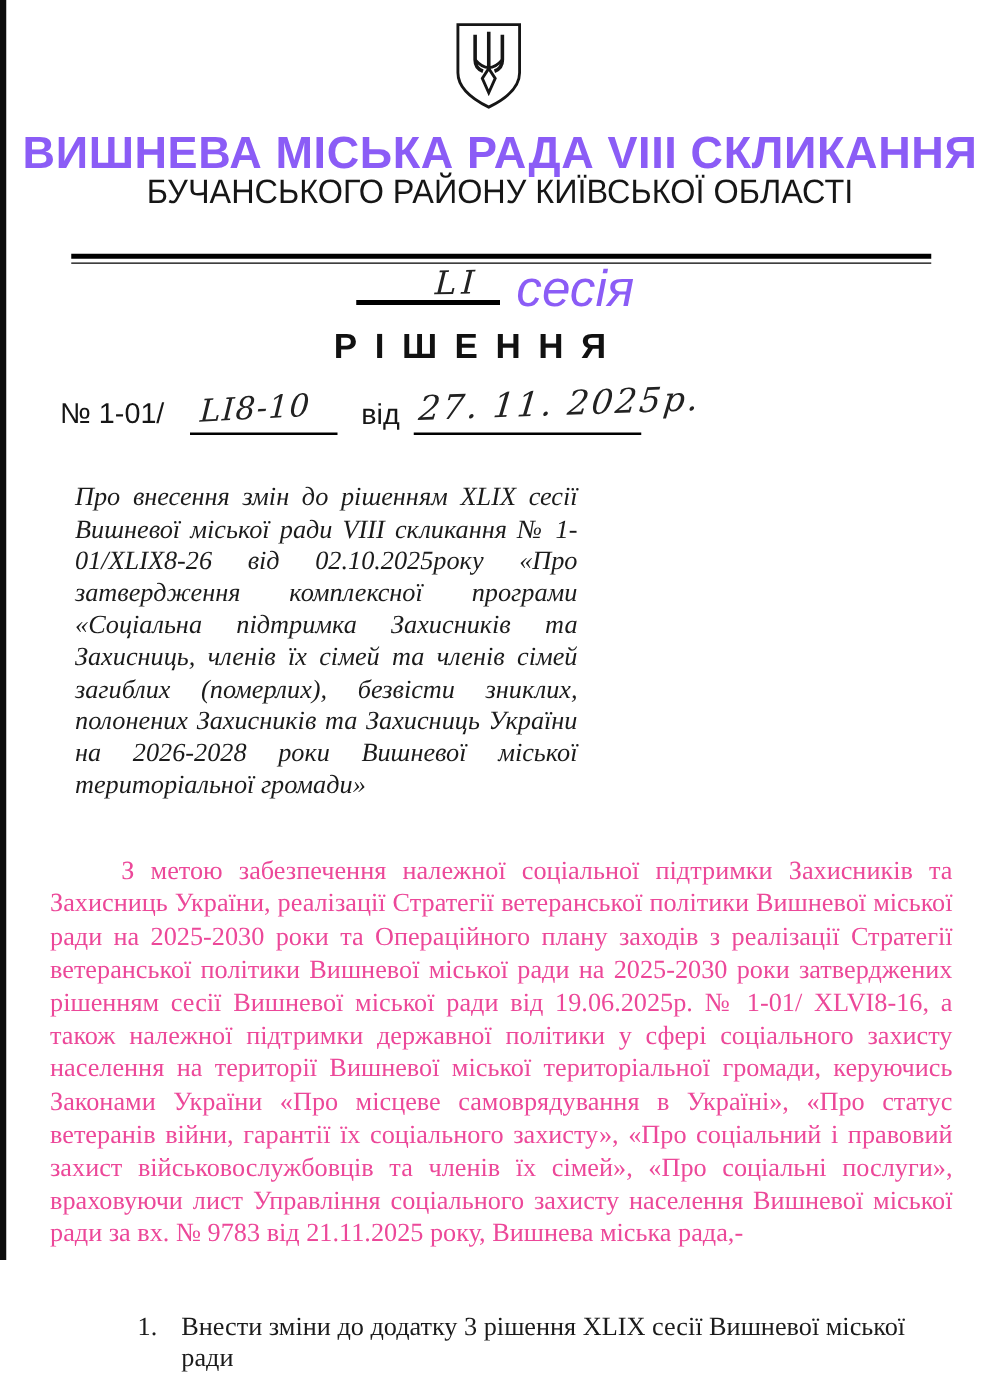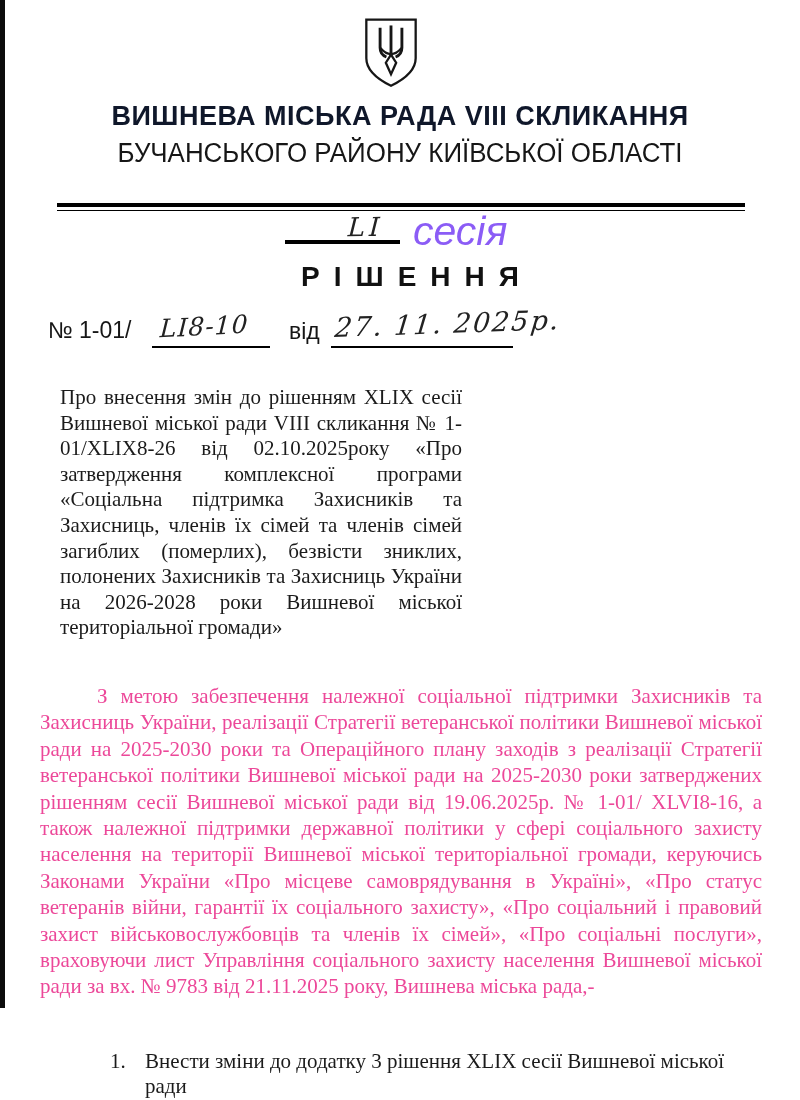--- a/index.html
+++ b/index.html
@@ -6,22 +6,22 @@
   .page{
     position:relative;width:800px;height:1100px;background:#ffffff;
     font-family:"Liberation Serif",serif;color:#1b1b1b;overflow:hidden;
     margin:0 auto;
   }
   .scan-bar-left{position:absolute;left:0;top:0;width:5px;height:1008px;background:#0c0c0c;}
   .coat{position:absolute;left:362px;top:18px;width:58px;height:70px;}
   .coat svg{width:100%;height:100%;}
   .org-title{
     position:absolute;top:101px;left:0;width:100%;text-align:center;
-    font-family:"Liberation Sans",sans-serif;font-weight:bold;font-size:27px;
-    letter-spacing:0.5px;white-space:nowrap;color:#0f172a;
+    font-family:"Liberation Sans",sans-serif;font-weight:bold;font-size:36px;
+    letter-spacing:0.5px;white-space:nowrap;color:#8b5cf6;
   }
   .org-subtitle{
     position:absolute;top:138px;left:0;width:100%;text-align:center;
     font-family:"Liberation Sans",sans-serif;font-weight:normal;font-size:27px;
     letter-spacing:0px;transform:scaleX(.96);white-space:nowrap;color:#161616;
   }
   .rule{
     position:absolute;top:203px;left:57px;width:688px;height:3px;
     border-top:4px solid #000;border-bottom:1px solid #000;box-sizing:content-box;
   }
@@ -30,33 +30,33 @@
   .hw{font-family:"DejaVu Serif",serif;font-style:italic;color:#222;}
   .session-hw{position:absolute;left:348px;top:0px;font-size:26px;letter-spacing:4px;transform:rotate(-1deg) skewX(-4deg);}
   .session-label{
     position:absolute;left:413px;top:-4px;
     font-family:"Liberation Sans",sans-serif;font-weight:normal;font-style:italic;
     font-size:41px;color:#8b5cf6;
   }
   .decision-title{
     position:absolute;top:261px;left:0;width:752px;text-align:center;
     font-family:"Liberation Sans",sans-serif;font-weight:bold;font-size:28px;
-    letter-spacing:14px;padding-left:14px;color:#111;box-sizing:border-box;margin-left:34px;
+    letter-spacing:14px;padding-left:14px;color:#111;box-sizing:border-box;
   }
   .number-line{position:absolute;top:310px;left:48px;width:560px;height:45px;
     font-family:"Liberation Sans",sans-serif;font-size:23px;color:#161616;}
   .num-prefix{position:absolute;left:0;top:7px;white-space:nowrap;}
   .hw-number-underline{position:absolute;left:104px;top:0;width:118px;height:36px;border-bottom:2.5px solid #000;}
   .hw-number{position:absolute;left:8px;top:2px;font-size:25px;letter-spacing:1px;transform:rotate(-3deg) skewX(-6deg);white-space:nowrap;}
   .date-label{position:absolute;left:241px;top:8px;text-align:center;}
   .hw-date-underline{position:absolute;left:283px;top:-2px;width:182px;height:38px;border-bottom:2.5px solid #000;}
   .hw-date{position:absolute;left:4px;top:0px;font-size:27px;letter-spacing:2px;transform:rotate(-2deg) skewX(-8deg);white-space:nowrap;}
   .subject{
     position:absolute;left:60px;top:385px;width:402px;
-    font-size:21px;line-height:25.6px;text-align:justify;color:#1b1b1b;
+    font-size:21px;line-height:25.6px;text-align:justify;color:#1b1b1b;font-style:italic;
   }
   .body-par{
     position:absolute;left:40px;top:683px;width:722px;
     font-size:21px;line-height:26.4px;text-align:justify;text-indent:57px;color:#ec4899;
   }
   .resolved{
     position:absolute;top:1012px;left:0;width:776px;text-align:center;
     font-size:21px;letter-spacing:1px;color:#1b1b1b;
   }
   .item{

